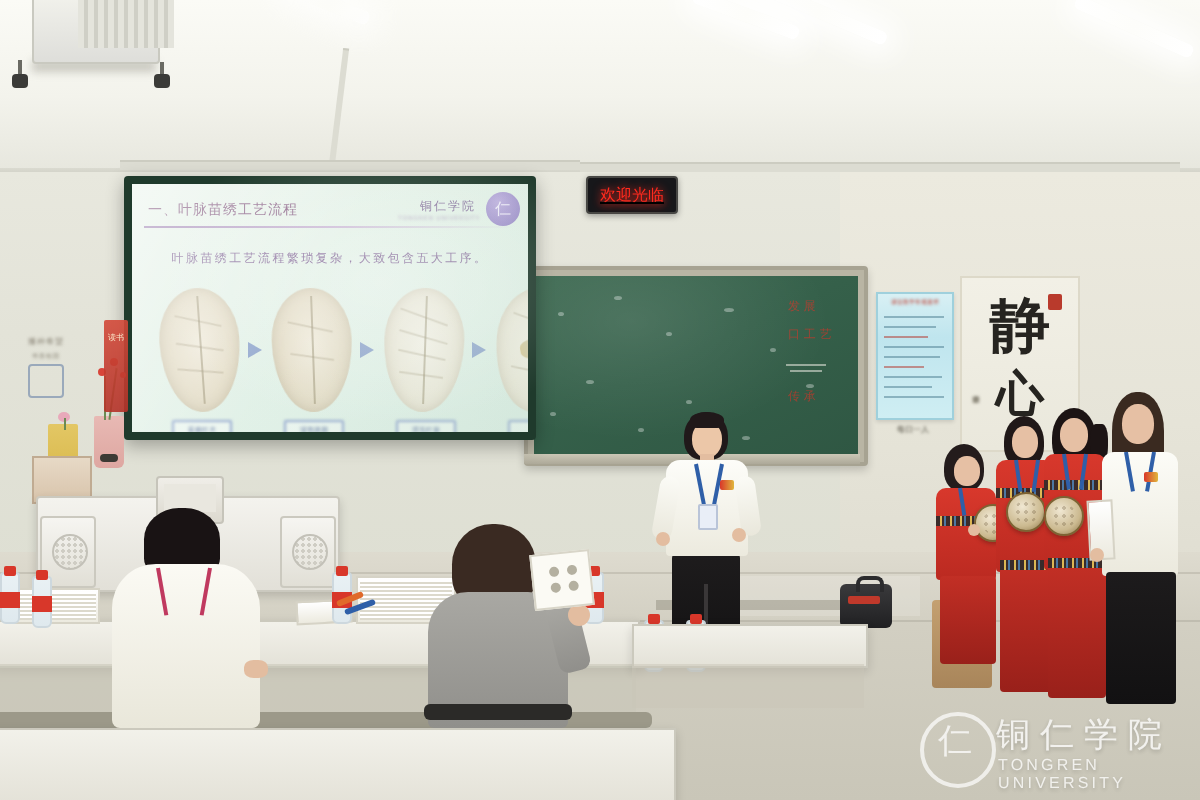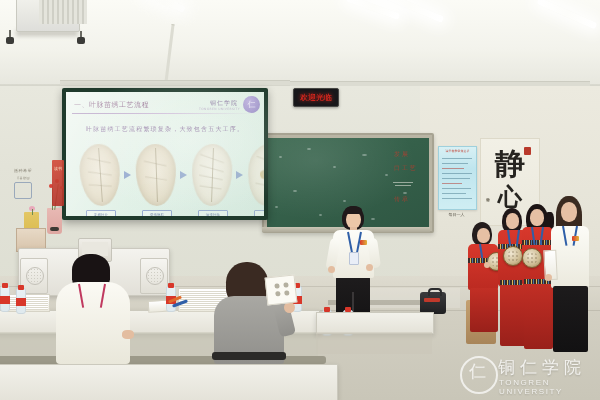--- a/index.html
+++ b/index.html
@@ -93,20 +93,21 @@
     position:absolute;left:262px;top:227px;width:168px;height:5px;
     background:linear-gradient(#cbc7b6,#ada999);
   }
 
   
   .led-sign{
     position:absolute;left:293px;top:88px;width:44px;height:17px;
     background:#17171a;border:1px solid #474744;border-radius:2px;
     display:flex;align-items:center;justify-content:center;
     box-shadow:0 1px 3px rgba(0,0,0,.35);
+    text-decoration:underline;
   }
   .led-text{
     color:#ff2a1e;font-size:8px;letter-spacing:0px;
     font-family:"DejaVu Sans",sans-serif;text-shadow:0 0 4px #ff2a1e;
   }
 
   
   .scr-frame{
     position:absolute;left:62px;top:88px;width:206px;height:132px;
     background:#1f3a2c;border-radius:2px;

